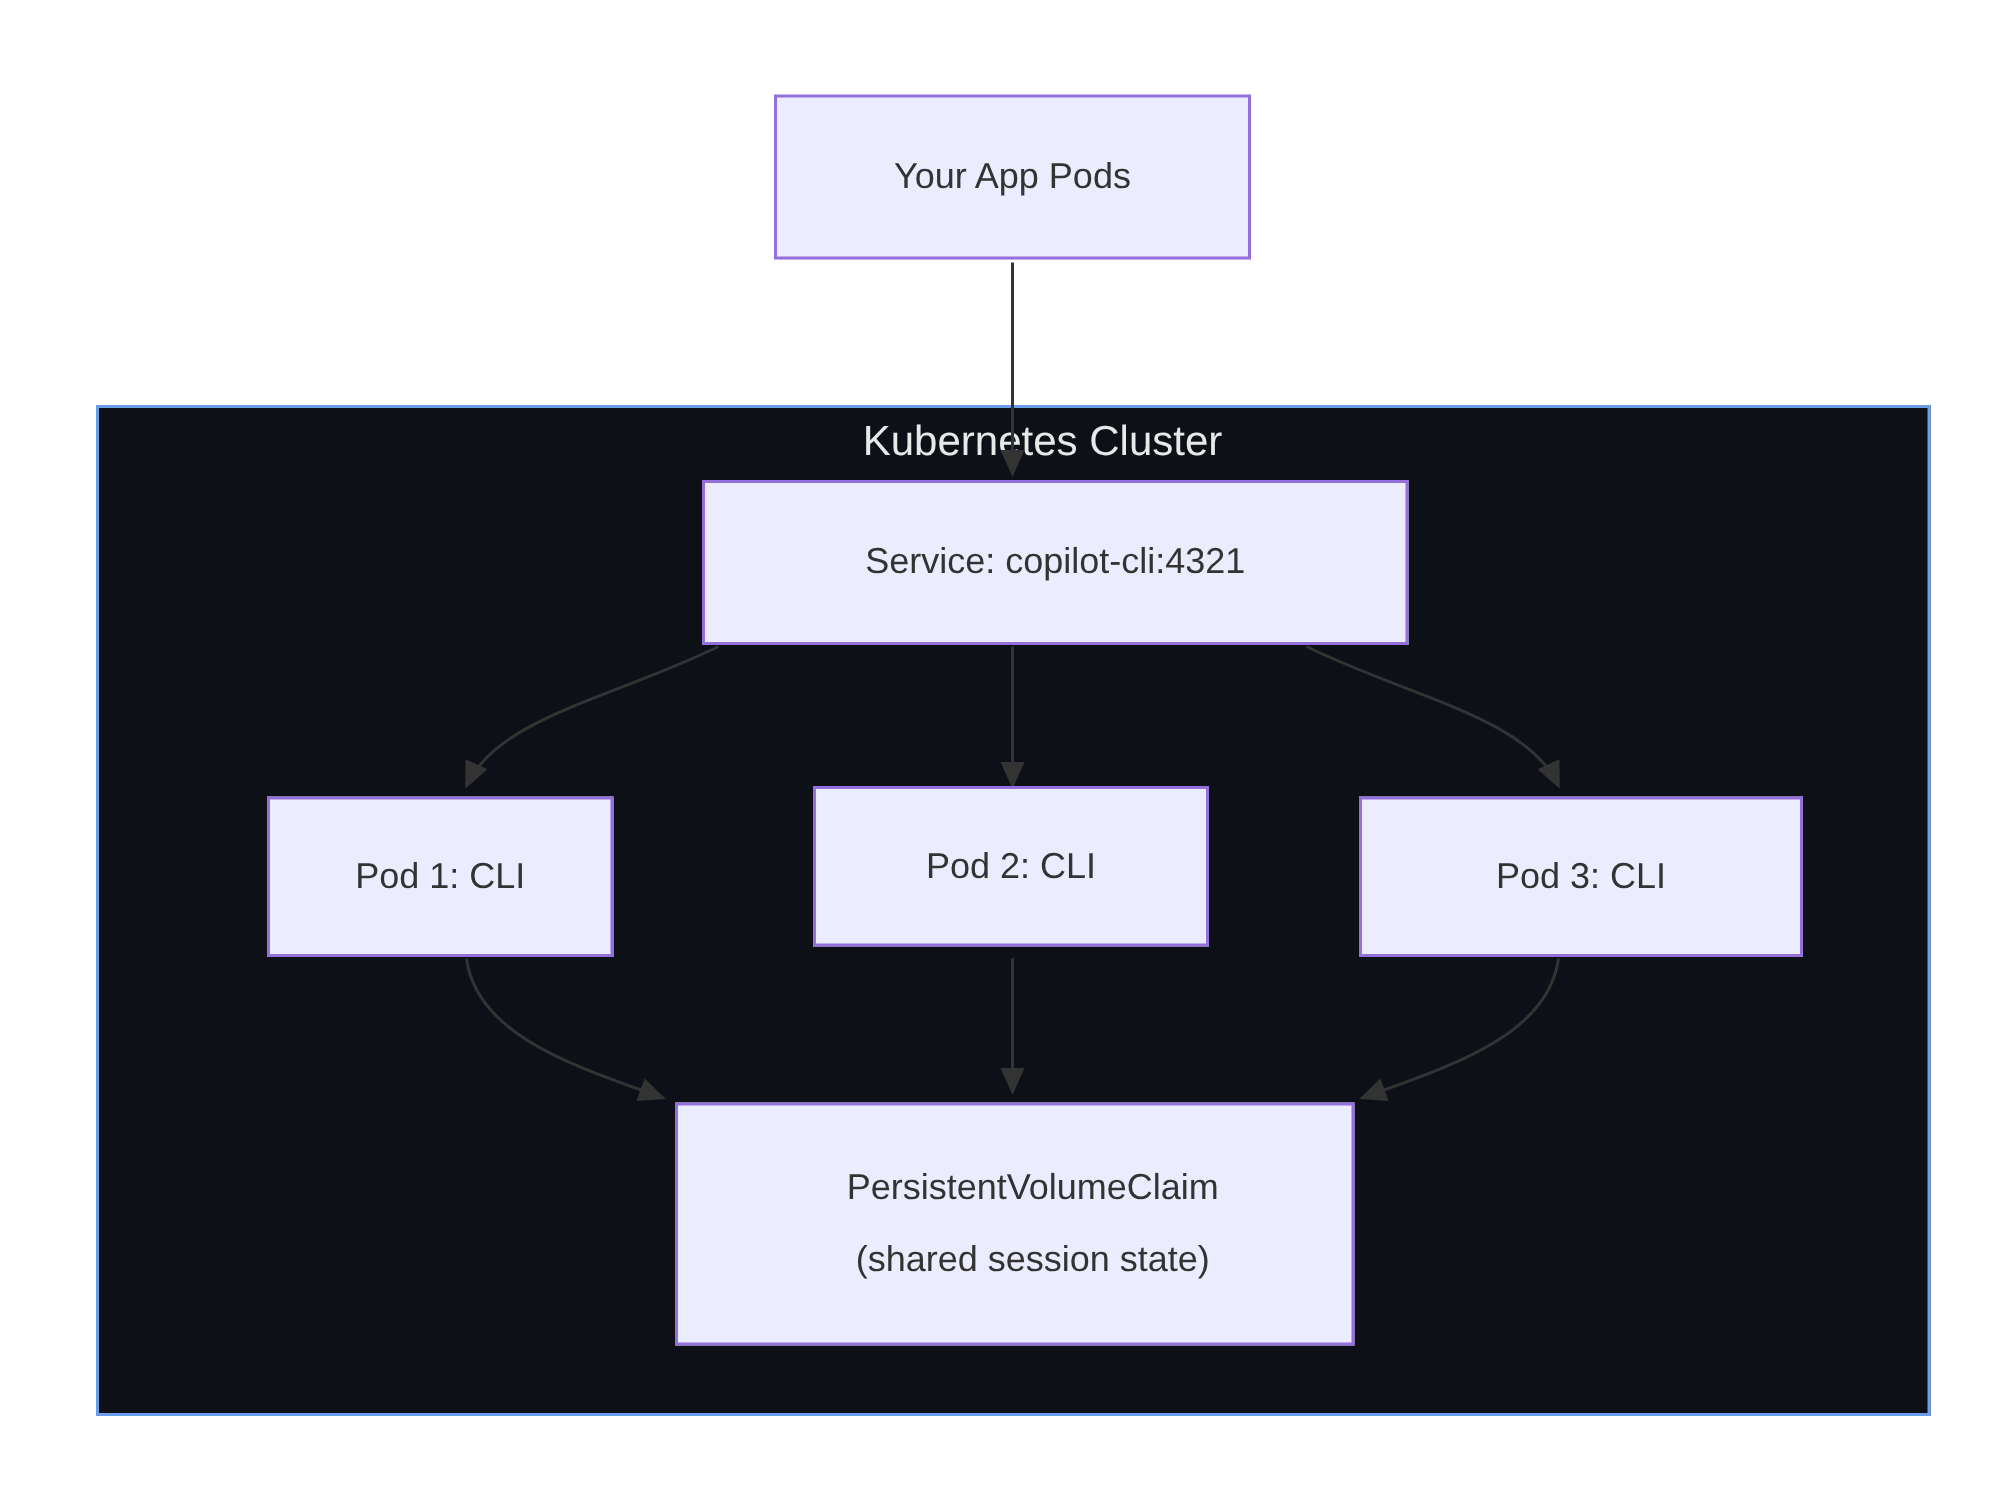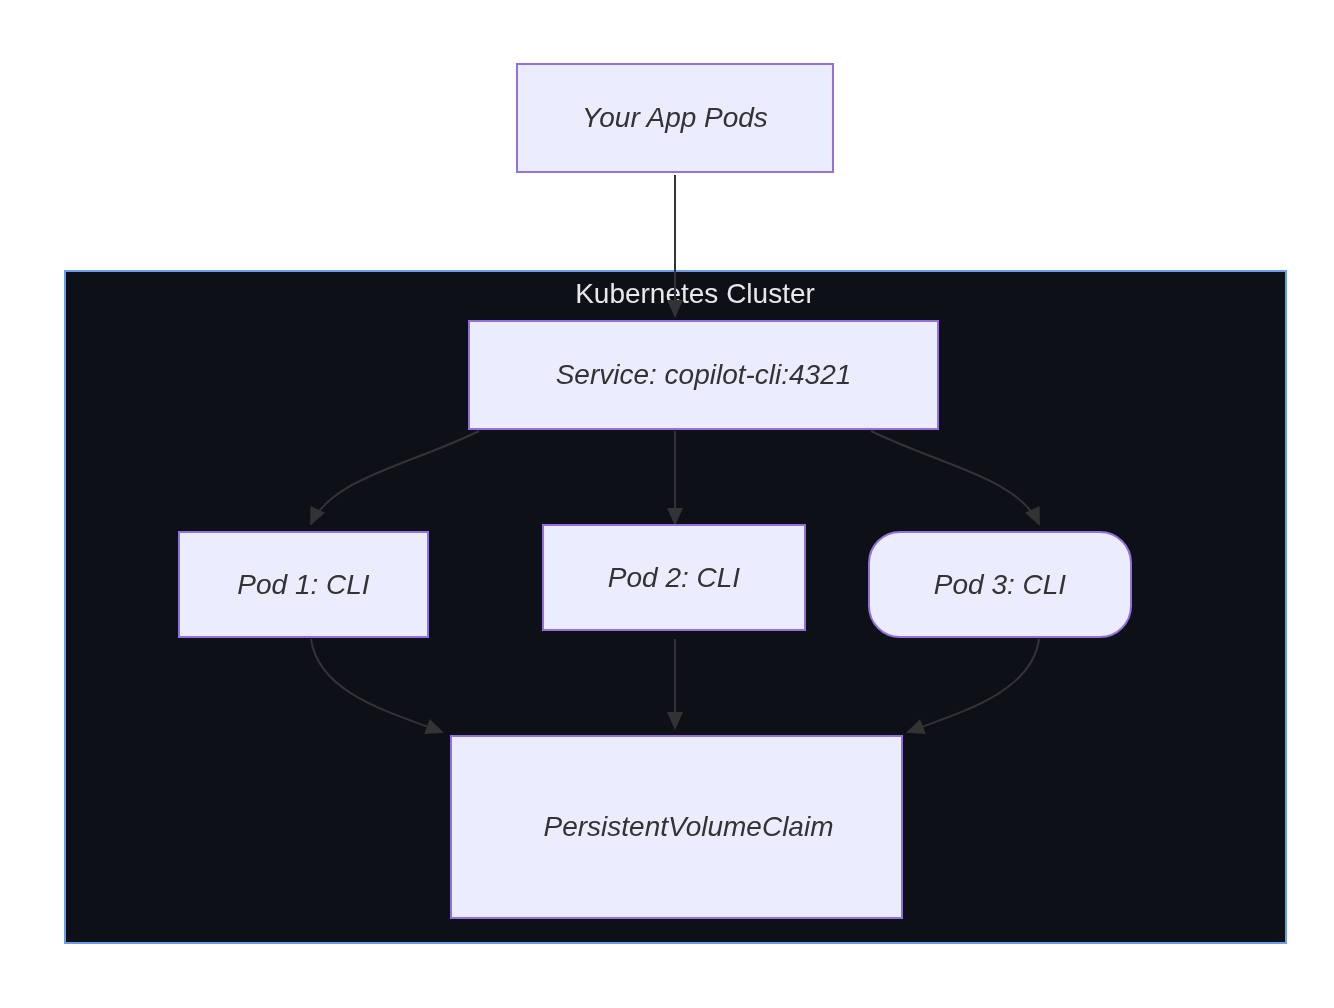--- a/index.html
+++ b/index.html
@@ -58,35 +58,34 @@
   .node {
     position: absolute;
     display: flex;
     flex-direction: column;
     align-items: center;
     justify-content: center;
     background: var(--node-fill, #ececff);
     border: 2px solid var(--node-border, #9370db);
     box-sizing: border-box;
     color: var(--node-text, #333333);
-    font-size: 28px;
+    font-size: 24px;
     text-align: center;
     z-index: 4;
-    font-style: italic;
   }
   .node .line {
     display: block;
     line-height: 48px;
   }
   #node-app     { left: 516px; top: 63px;  width: 318px; height: 110px; }
   #node-service { left: 440px; top: 320px; width: 471px; height: 110px; margin-left: 28px; }
-  #node-pod1    { left: 178px; top: 531px; width: 251px; height: 107px; }
+  #node-pod1    { left: 178px; top: 531px; width: 231px; height: 107px; }
   #node-pod2    { left: 542px; top: 524px; width: 264px; height: 107px; }
-  #node-pod3    { left: 868px; top: 531px; width: 264px; height: 107px; border-radius: 32px; }
-  #node-pvc     { left: 450px; top: 735px; width: 453px; height: 184px; padding-left: 24px; }
+  #node-pod3    { left: 906px; top: 531px; width: 296px; height: 107px; }
+  #node-pvc     { left: 450px; top: 735px; width: 453px; height: 162px; padding-left: 24px; }
 </style>
 </head>
 <body>
 
 <div class="canvas">
 
   <div class="cluster"></div>
   <div class="cluster-label">Kubernetes Cluster</div>
 
   <svg class="edges" viewBox="0 0 1334 1008" xmlns="http://www.w3.org/2000/svg">
@@ -119,15 +118,16 @@
   <div class="node" id="node-pod2">
     <span class="line">Pod 2: CLI</span>
   </div>
 
   <div class="node" id="node-pod3">
     <span class="line">Pod 3: CLI</span>
   </div>
 
   <div class="node" id="node-pvc">
     <span class="line">PersistentVolumeClaim</span>
+    <span class="line">(shared session state)</span>
   </div>
 
 </div>
 
 </body></html>

